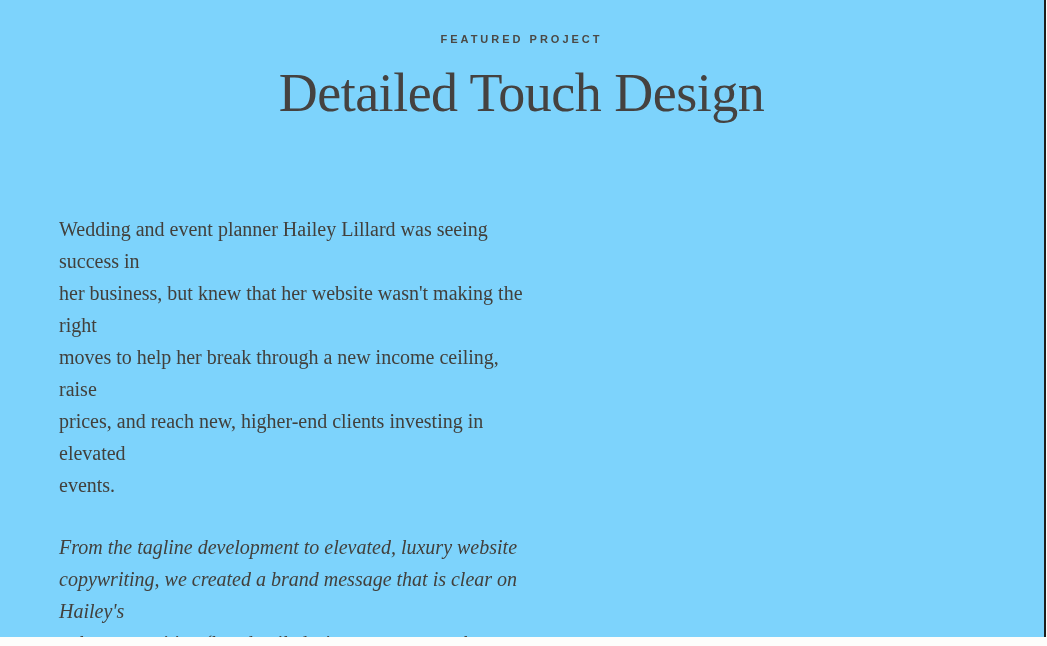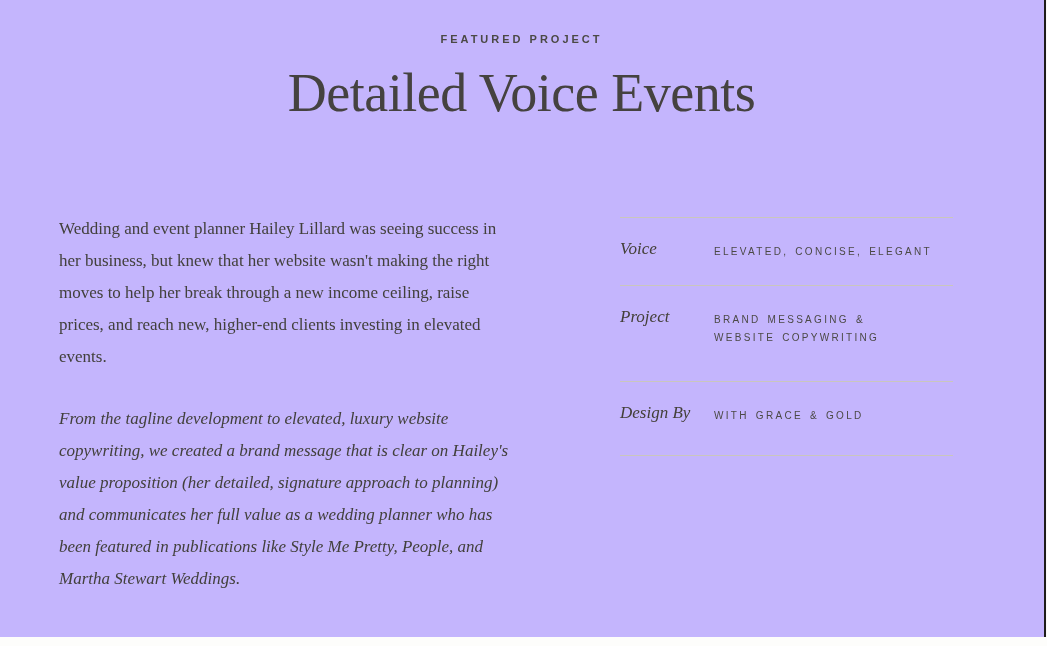--- a/index.html
+++ b/index.html
@@ -5,21 +5,21 @@
   html, body {
     margin: 0;
     padding: 0;
     background: #ffffff;
     font-family: "Liberation Serif", serif;
   }
   .screen {
     position: relative;
     width: 1047px;
     height: 646px;
-    background: #c4b5fd;
+    background: #7dd3fc;
     overflow: hidden;
   }
 
   
   .eyebrow {
     position: absolute;
     top: 34px;
     left: 0;
     right: 4px;
     text-align: center;
@@ -48,21 +48,21 @@
   
   .intro {
     position: absolute;
     left: 59px;
     top: 213px;
     width: 480px;
   }
   .intro p {
     margin: 0;
     font-family: "Liberation Serif", serif;
-    font-size: 17px;
+    font-size: 20px;
     line-height: 32px;
     color: #42403c;
     white-space: pre-line;
   }
   .intro p + p {
     margin-top: 30px;
     font-style: italic;
   }
 
   
@@ -130,49 +130,34 @@
     background: #fdfdfb;
   }
 </style>
 </head>
 <body>
 
 <div class="screen">
 
   <div class="eyebrow">FEATURED PROJECT</div>
 
-  <h1 class="title">Detailed Voice Events</h1>
+  <h1 class="title">Detailed Touch Design</h1>
 
   <section class="intro">
     <p>Wedding and event planner Hailey Lillard was seeing success in
 her business, but knew that her website wasn't making the right
 moves to help her break through a new income ceiling, raise
 prices, and reach new, higher-end clients investing in elevated
 events.</p>
     <p>From the tagline development to elevated, luxury website
 copywriting, we created a brand message that is clear on Hailey's
 value proposition (her detailed, signature approach to planning)
 and communicates her full value as a wedding planner who has
 been featured in publications like Style Me Pretty, People, and
 Martha Stewart Weddings.</p>
   </section>
 
-  <aside class="details">
-    <div class="row row-voice">
-      <div class="label">Voice</div>
-      <div class="value">ELEVATED, CONCISE, ELEGANT</div>
-    </div>
-    <div class="row row-project">
-      <div class="label">Project</div>
-      <div class="value">BRAND MESSAGING &amp;
-WEBSITE COPYWRITING</div>
-    </div>
-    <div class="row row-design">
-      <div class="label">Design By</div>
-      <div class="value">WITH GRACE &amp; GOLD</div>
-    </div>
-  </aside>
 
   <div class="right-edge"></div>
   <div class="right-sliver"></div>
   <div class="bottom-strip"></div>
 
 </div>
 
 </body></html>

